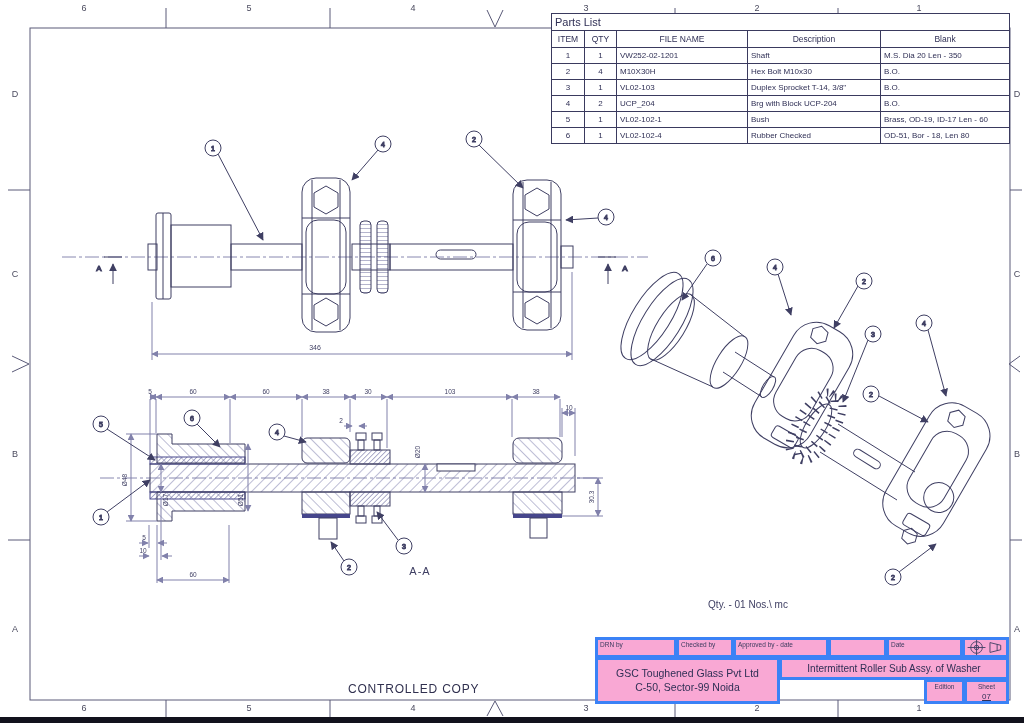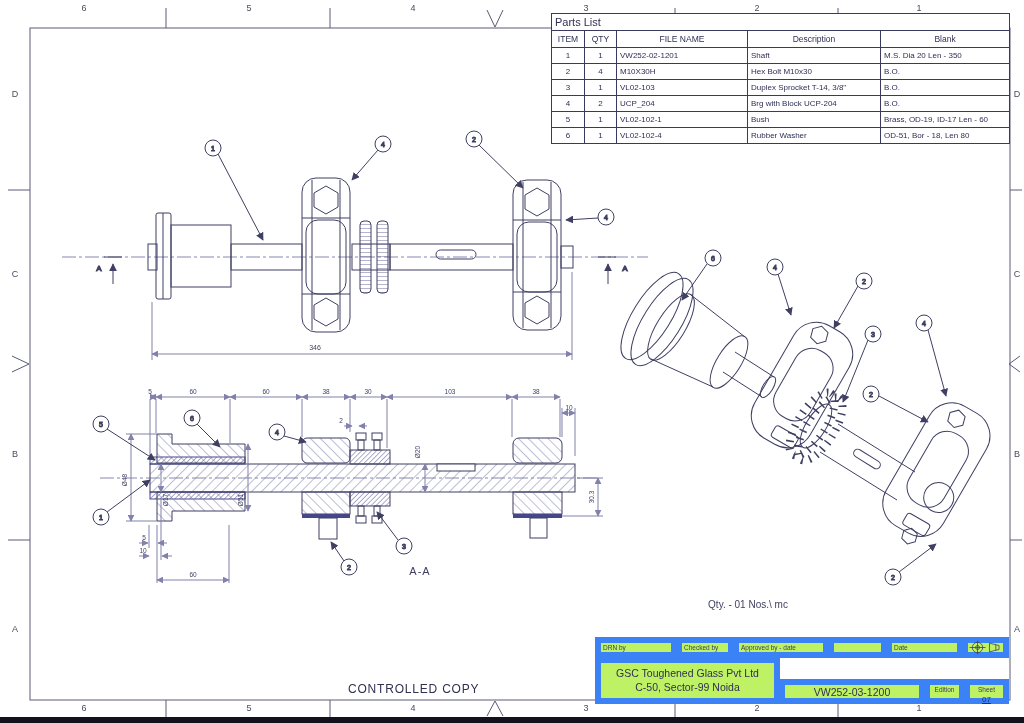--- a/index.html
+++ b/index.html
@@ -12,21 +12,21 @@
   
   table.parts-list{position:absolute;left:551px;top:13px;width:458px;border-collapse:collapse;
       table-layout:fixed;background:#fff;color:#2f2f55;}
   table.parts-list td,table.parts-list th{border:1px solid #3a3a5e;padding:0 3px;height:15px;
       font-size:8px;font-weight:normal;overflow:hidden;white-space:nowrap;}
   table.parts-list .pl-title{font-size:11px;text-align:left;height:16px;}
   table.parts-list .pl-head{font-size:8.5px;text-align:center;height:16px;}
   table.parts-list td.c{text-align:center;}
   
   .title-block{position:absolute;left:595px;top:637px;width:414px;height:67px;color:#2f2f55;}
-  .tb-cell{position:absolute;border:6px solid #3b82f6;box-sizing:border-box;background:#bef264;}
+  .tb-cell{position:absolute;border:3px solid #3b82f6;box-sizing:border-box;background:#f9a8d4;}
   .tb-lbl{position:absolute;left:2px;top:1px;font-size:6.5px;color:#3a3a5e;white-space:nowrap;}
   .tb-center{display:flex;align-items:center;justify-content:center;text-align:center;}
   .controlled-copy{position:absolute;left:348px;top:682px;width:150px;text-align:left;
       font-size:12px;letter-spacing:.8px;color:#30304f;}
 </style>
 </head>
 <body>
 
 <div class="sheet">
 
@@ -453,21 +453,21 @@
       <td class="c">5</td>
           <td class="c">1</td>
       <td>VL02-102-1</td>
           <td>Bush</td>
           <td>Brass, OD-19, ID-17 Len - 60</td>
         </tr>
     <tr>
       <td class="c">6</td>
           <td class="c">1</td>
       <td>VL02-102-4</td>
-          <td>Rubber Washer</td>
+          <td>Rubber Checked</td>
           <td>OD-51, Bor - 18, Len 80</td>
         </tr>
   </tbody>
     </table>
 
   <div class="title-block">
     <div class="tb-cell" style="left:0;top:0;width:82px;height:21px;">
         <span class="tb-lbl">DRN by</span>
       </div>
     <div class="tb-cell" style="left:81px;top:0;width:58px;height:21px;">
@@ -489,21 +489,21 @@
         <path d="M27,4 L39,7 L39,12 L27,15 z"></path>
           <line x1="35" y1="6" x2="35" y2="13"></line>
       </svg>
     </div>
     <div class="tb-cell tb-center" style="left:0;top:20px;width:185px;height:47px;font-size:10.5px;line-height:1.3;">
       <div>
         <div>GSC Toughened Glass Pvt Ltd</div>
         <div>C-50, Sector-99 Noida</div>
       </div>
     </div>
-    <div class="tb-cell tb-center" style="left:184px;top:42px;width:146px;height:25px;font-size:10.5px;">VW252-03-1200</div>
+    <div class="tb-cell tb-center" style="left:184px;top:20px;width:230px;height:23px;font-size:10px;">Intermittent Roller Sub Assy. of Washer</div>
     <div class="tb-cell" style="left:329px;top:42px;width:41px;height:25px;">
       <span class="tb-lbl" style="left:0;right:0;text-align:center;">Edition</span>
       </div>
     <div class="tb-cell" style="left:369px;top:42px;width:45px;height:25px;">
       <span class="tb-lbl" style="left:0;right:0;text-align:center;">Sheet</span>
       <div style="position:absolute;left:0;right:0;top:10px;text-align:center;font-size:8px;text-decoration:underline;">07</div>
     </div>
   </div>
 
   <div class="controlled-copy">CONTROLLED COPY</div>

